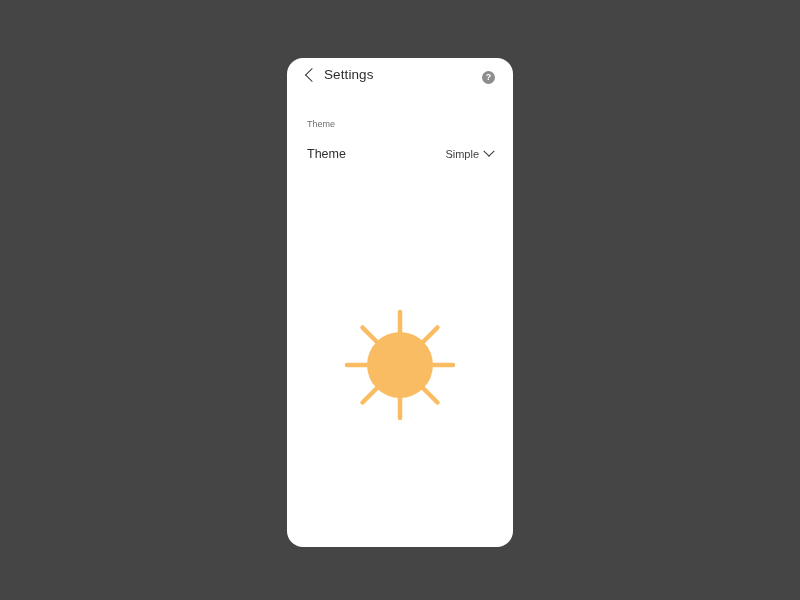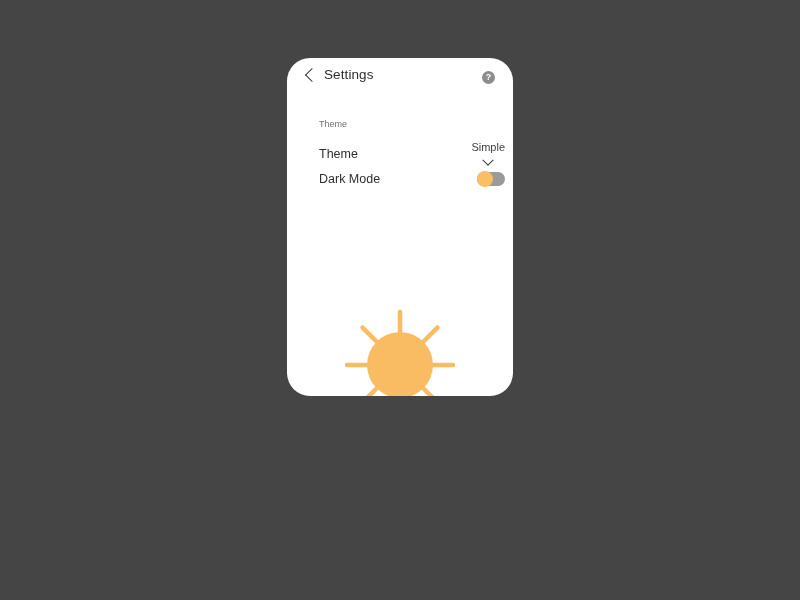--- a/index.html
+++ b/index.html
@@ -19,23 +19,23 @@
     width: 800px;
     height: 600px;
   }
 
   
   #phone {
     position: absolute;
     left: 287px;
     top: 58px;
     width: 226px;
-    height: 338px;
+    height: 489px;
     background: #ffffff;
-    border-radius: 23px;
+    border-radius: 16px;
     overflow: hidden;
   }
 
   
   .header {
     position: absolute;
     left: 0;
     top: 0;
     width: 226px;
     height: 48px;
@@ -80,21 +80,20 @@
     cursor: pointer;
     user-select: none;
   }
 
   
   .settings {
     position: absolute;
     left: 0;
     top: 62px;
     width: 226px;
-    padding-left: 12px;
   }
   .section-label {
     margin-left: 20px;
     font-size: 9px;
     color: #6f6f6f;
     line-height: 1;
     margin-bottom: 12px;
   }
   .row {
     position: relative;
@@ -112,21 +111,20 @@
   .row-control {
     margin-left: auto;
     display: flex;
     align-items: center;
   }
   .select-ctl {
     display: flex;
     align-items: center;
     gap: 6px;
     cursor: pointer;
-    flex-direction: column;
   }
   .select-value {
     font-size: 11px;
     color: #404040;
   }
   .chevron-down {
     width: 7px;
     height: 7px;
     border-right: 1.5px solid #3a3a3a;
     border-bottom: 1.5px solid #3a3a3a;
@@ -185,28 +183,20 @@
       <div class="row">
         <span class="row-label">Theme</span>
         <span class="row-control">
           <span class="select-ctl">
             <span class="select-value">Simple</span>
             <span class="chevron-down"></span>
           </span>
         </span>
       </div>
 
-      <div class="row">
-        <span class="row-label">Dark Mode</span>
-        <span class="row-control">
-          <span class="toggle">
-            <span class="toggle-knob"></span>
-          </span>
-        </span>
-      </div>
 
 
     </div>
 
     <div class="sun-wrap">
       <svg width="150" height="150" viewBox="0 0 150 150">
         <circle cx="75" cy="75" r="33" fill="#f9bc62"></circle>
         <g stroke="#f9bc62" stroke-width="4.5" stroke-linecap="round">
           <line x1="75" y1="22" x2="75" y2="43"></line>
           <line x1="75" y1="107" x2="75" y2="128"></line>

